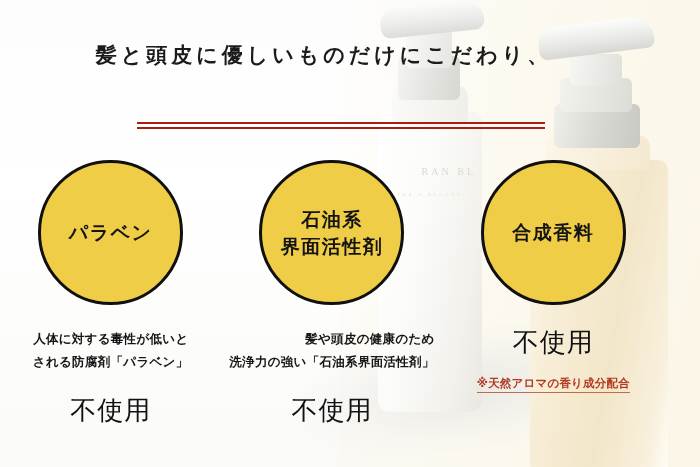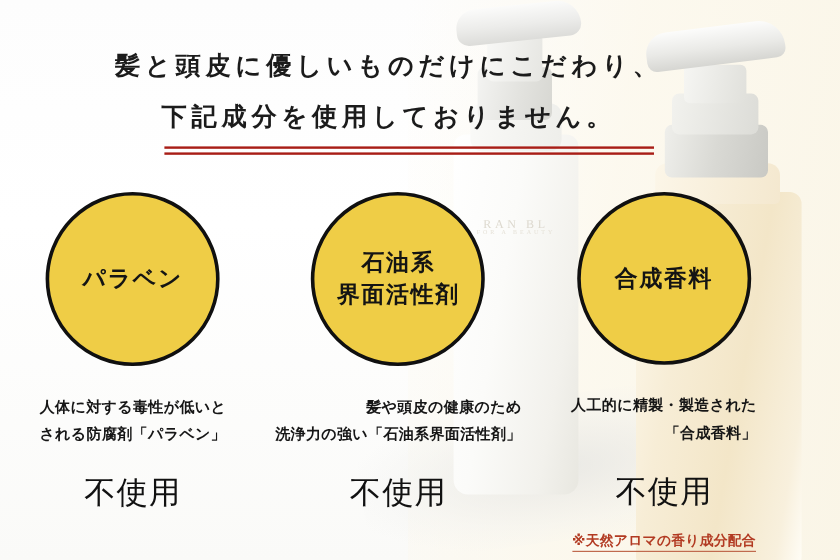--- a/index.html
+++ b/index.html
@@ -89,23 +89,23 @@
     top: 10px;
     width: 104px;
     height: 30px;
     background: linear-gradient(180deg, #fbfbfa 0%, #ececea 55%, #dcdcd9 100%);
     border-radius: 16px 20px 10px 10px;
     transform: rotate(-6deg);
   }
   .bw-label {
     position: absolute;
     left: 22px;
-    top: 188px;
+    top: 172px;
     width: 92px;
-    text-align: center;
+    text-align: right;
     font-size: 10px;
     letter-spacing: 3px;
     color: #ddd9cf;
     font-family: "Liberation Serif", serif;
   }
   .bw-label2 {
     position: absolute;
     left: 22px;
     top: 198px;
     width: 92px;
@@ -322,21 +322,20 @@
       <div class="ba-shoulder"></div>
       <div class="ba-collar"></div>
       <div class="ba-ring"></div>
       <div class="ba-neck"></div>
       <div class="ba-nozzle"></div>
     </div>
   </div>
 
   <div class="headline">
     <div class="headline-line">髪と頭皮に優しいものだけにこだわり、</div>
-    <div class="headline-line second">下記成分を使用しておりません。</div>
   </div>
   <div class="double-rule">
     <span></span>
     <span></span>
   </div>
 
   <div class="columns">
 
     <div class="column">
       <div class="circle">
@@ -356,20 +355,18 @@
       <div class="caption">髪や頭皮の健康のため
 洗浄力の強い「石油系界面活性剤」</div>
       <div class="verdict">不使用</div>
       <div class="footnote hidden"></div>
     </div>
 
     <div class="column">
       <div class="circle">
         <div class="circle-label">合成香料</div>
       </div>
-      <div class="caption">人工的に精製・製造された
-「合成香料」</div>
       <div class="verdict">不使用</div>
       <div class="footnote">※天然アロマの香り成分配合</div>
     </div>
 
   </div>
 </div>
 
 </body></html>

